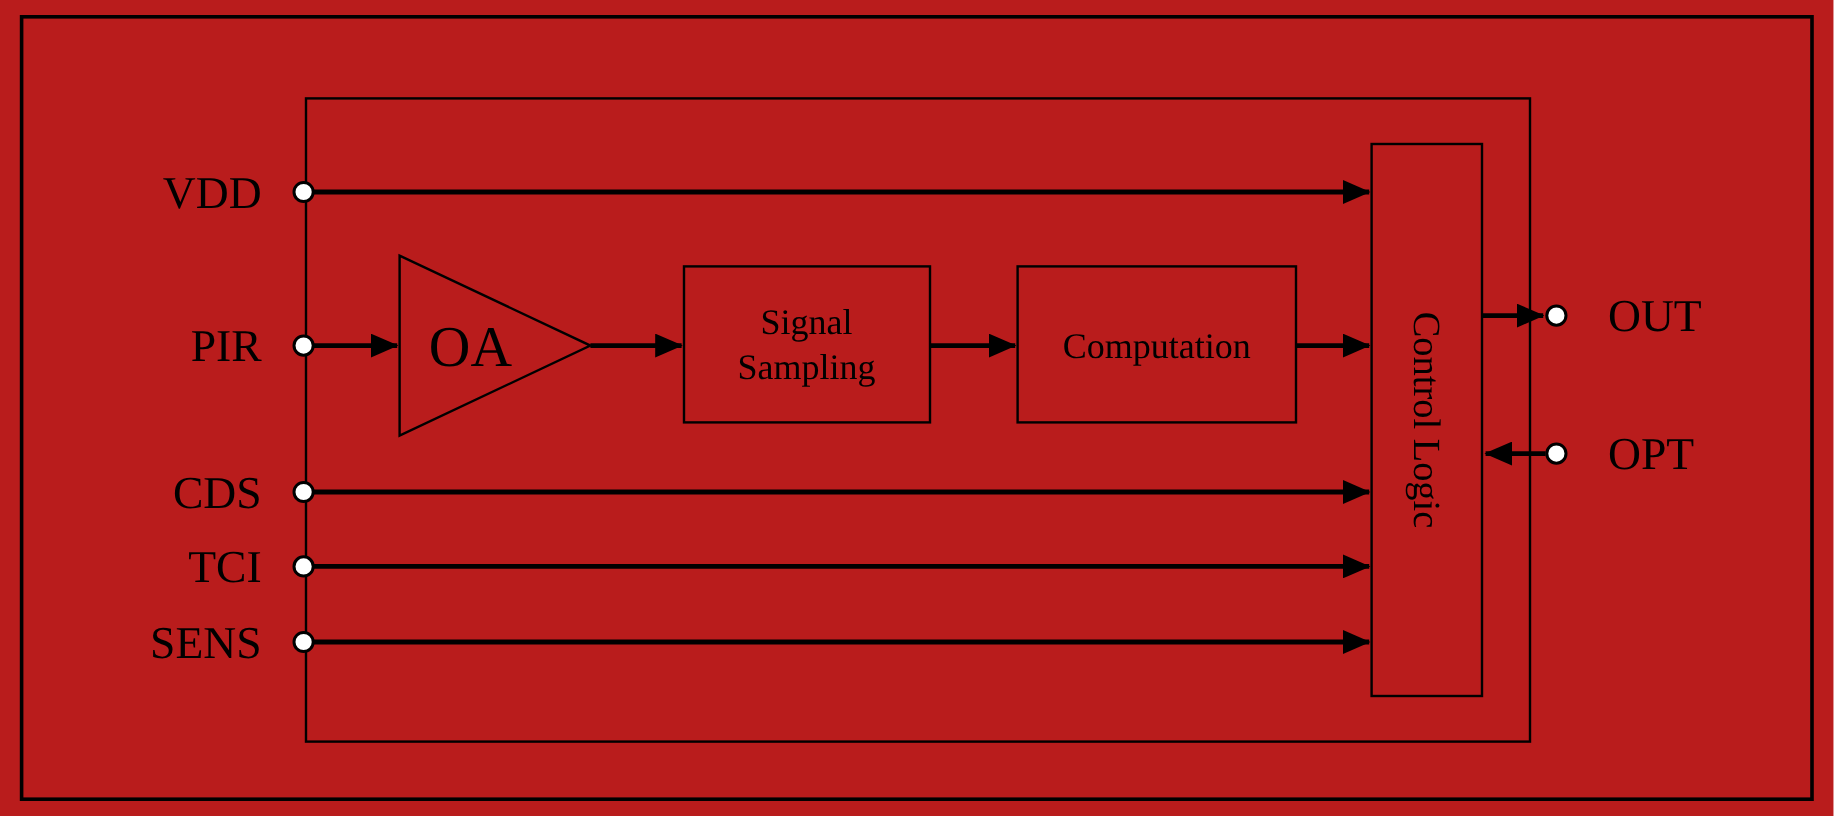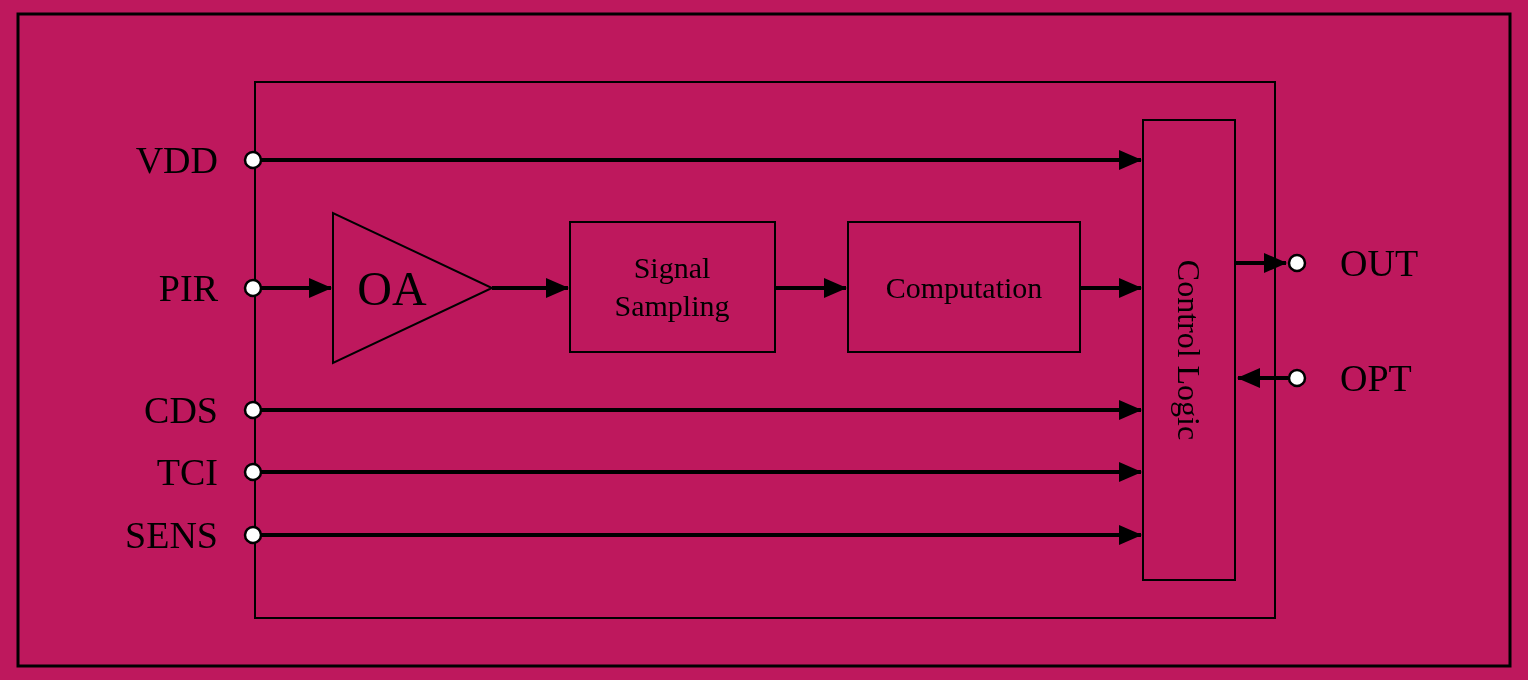--- a/index.html
+++ b/index.html
@@ -7,21 +7,21 @@
       padding: 0;
       background: #ffffff;
     }
     body {
       font-family: "Liberation Serif", "DejaVu Serif", serif;
     }
     .diagram-wrap {
       width: 1528px;
       height: 680px;
       position: relative;
-      background: #be185d;
+      background: #b91c1c;
       overflow: hidden;
     }
     svg text {
       font-family: "Liberation Serif", "DejaVu Serif", serif;
       fill: #000000;
     }
     .pin-label   { font-size: 38px; }
     .block-label { font-size: 30px; }
     .oa-label    { font-size: 48px; }
     .cl-label    { font-size: 32px; }

